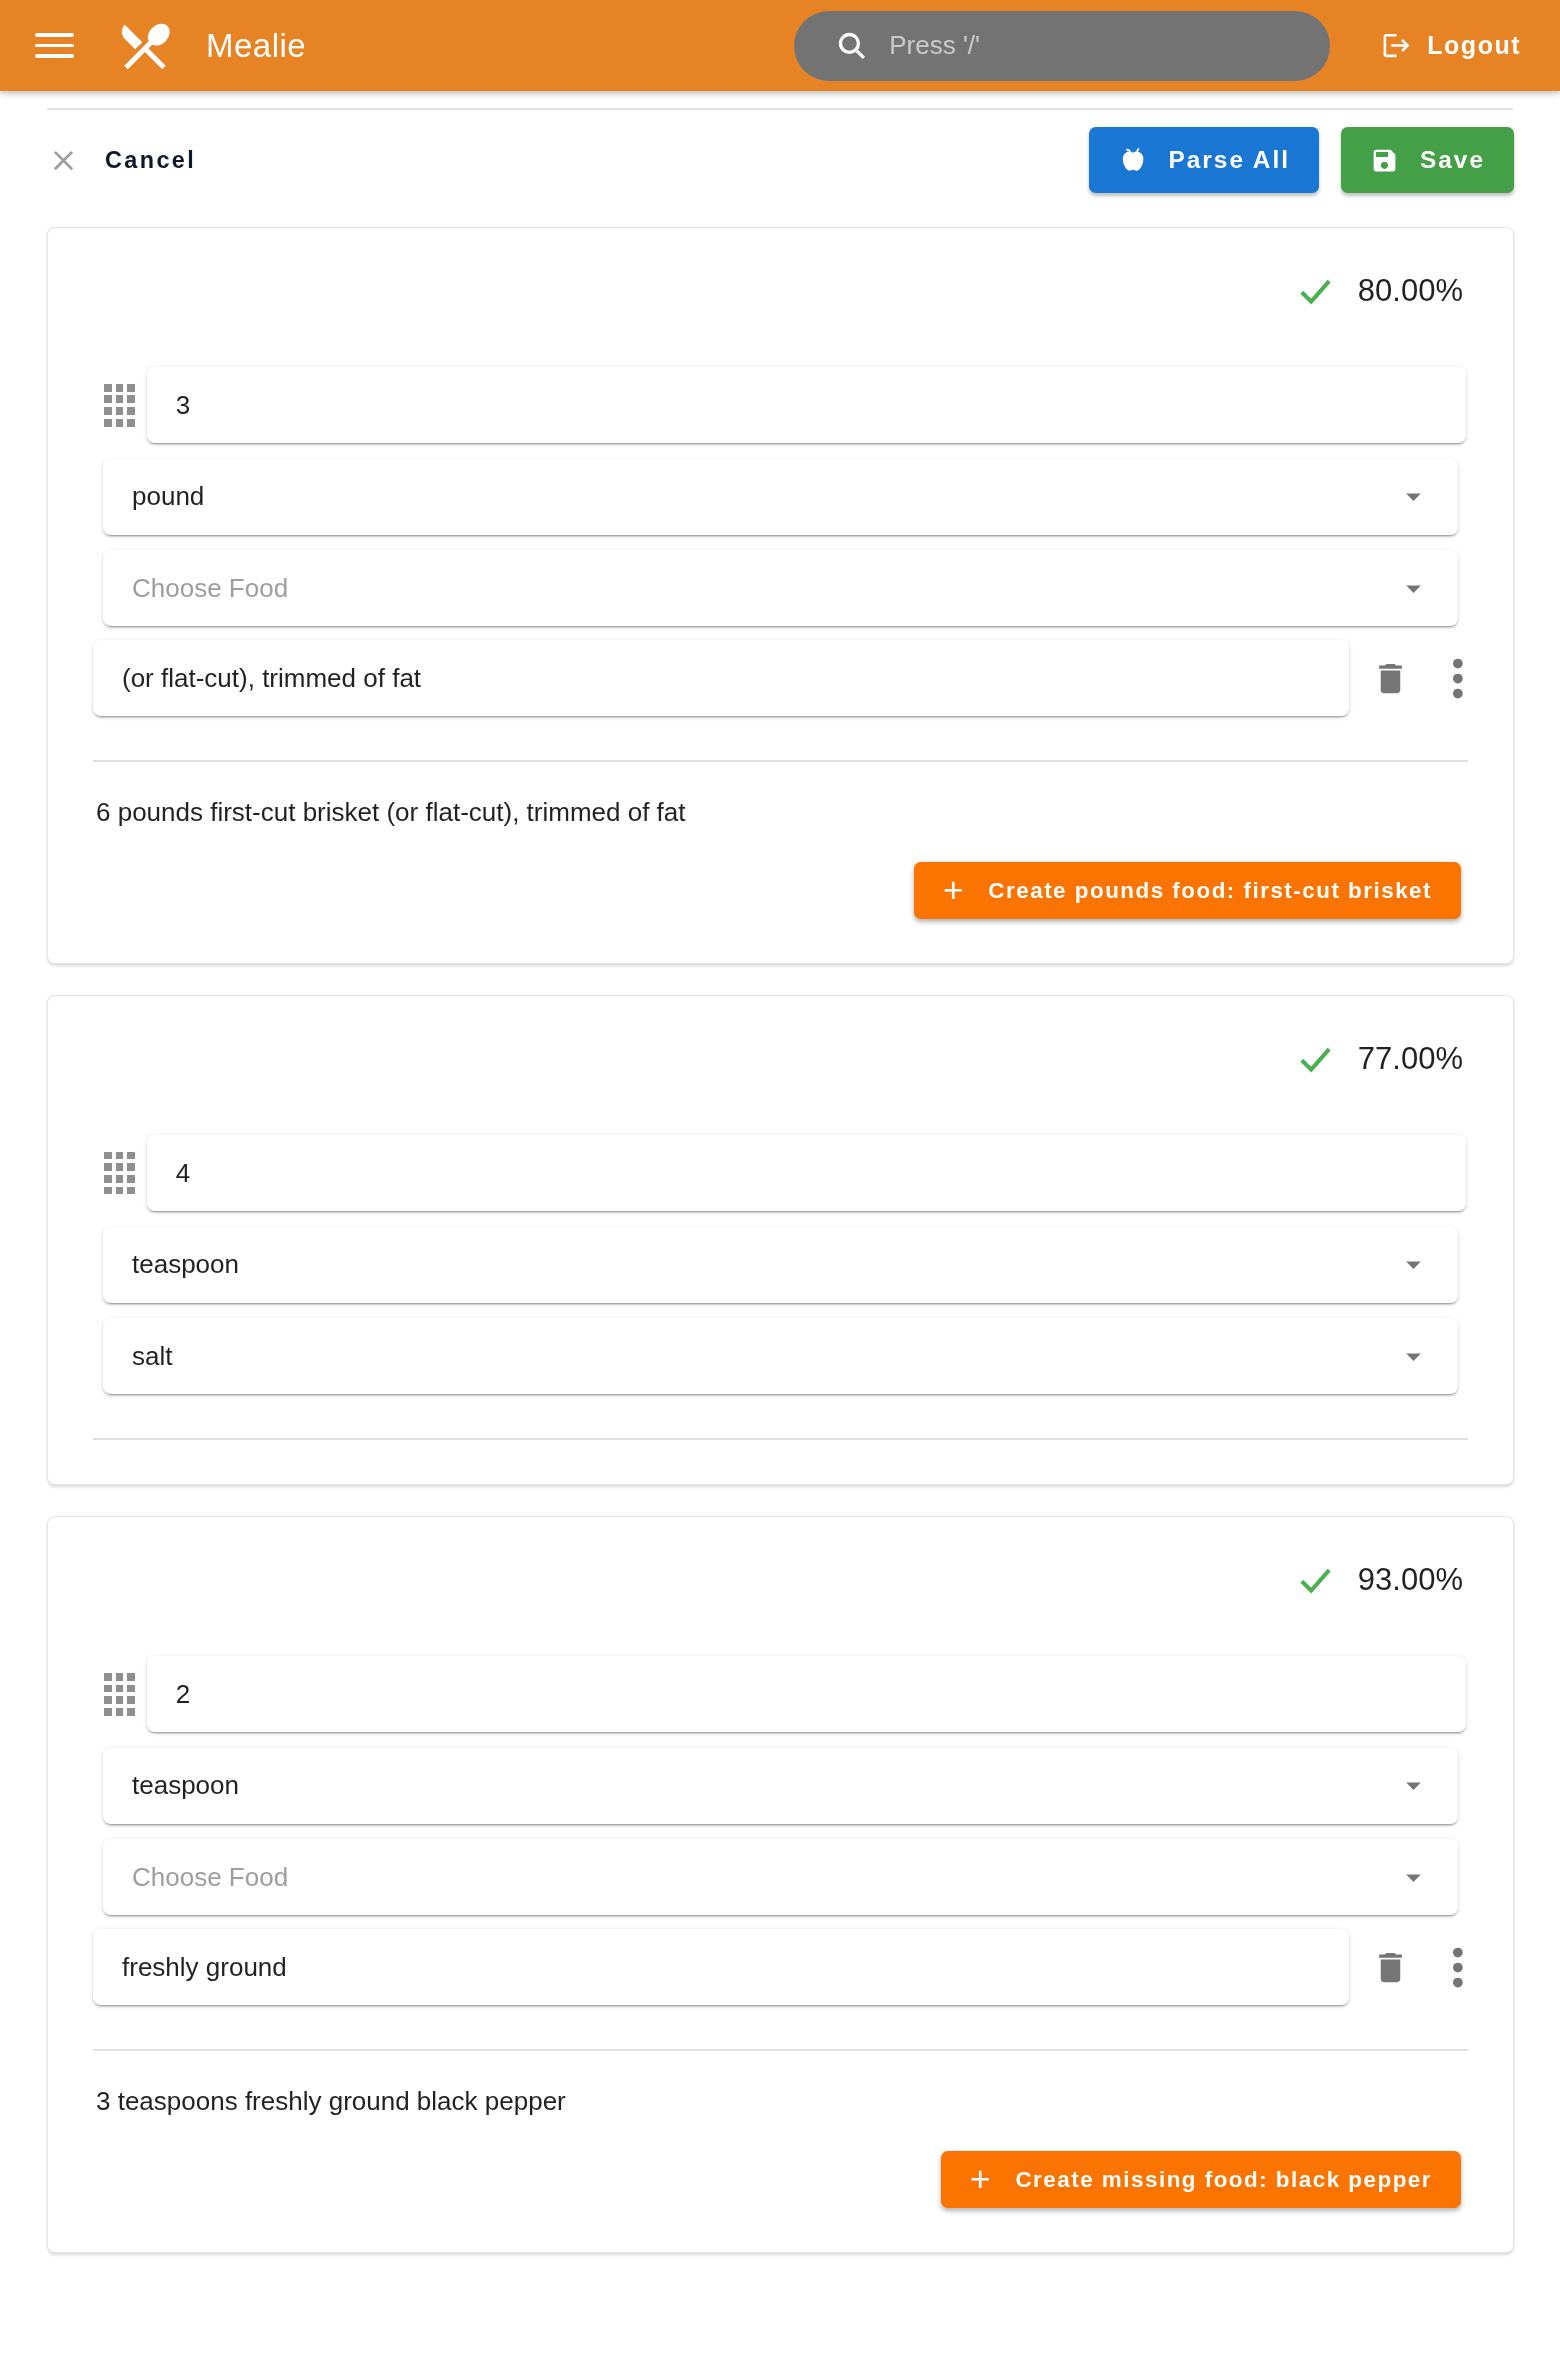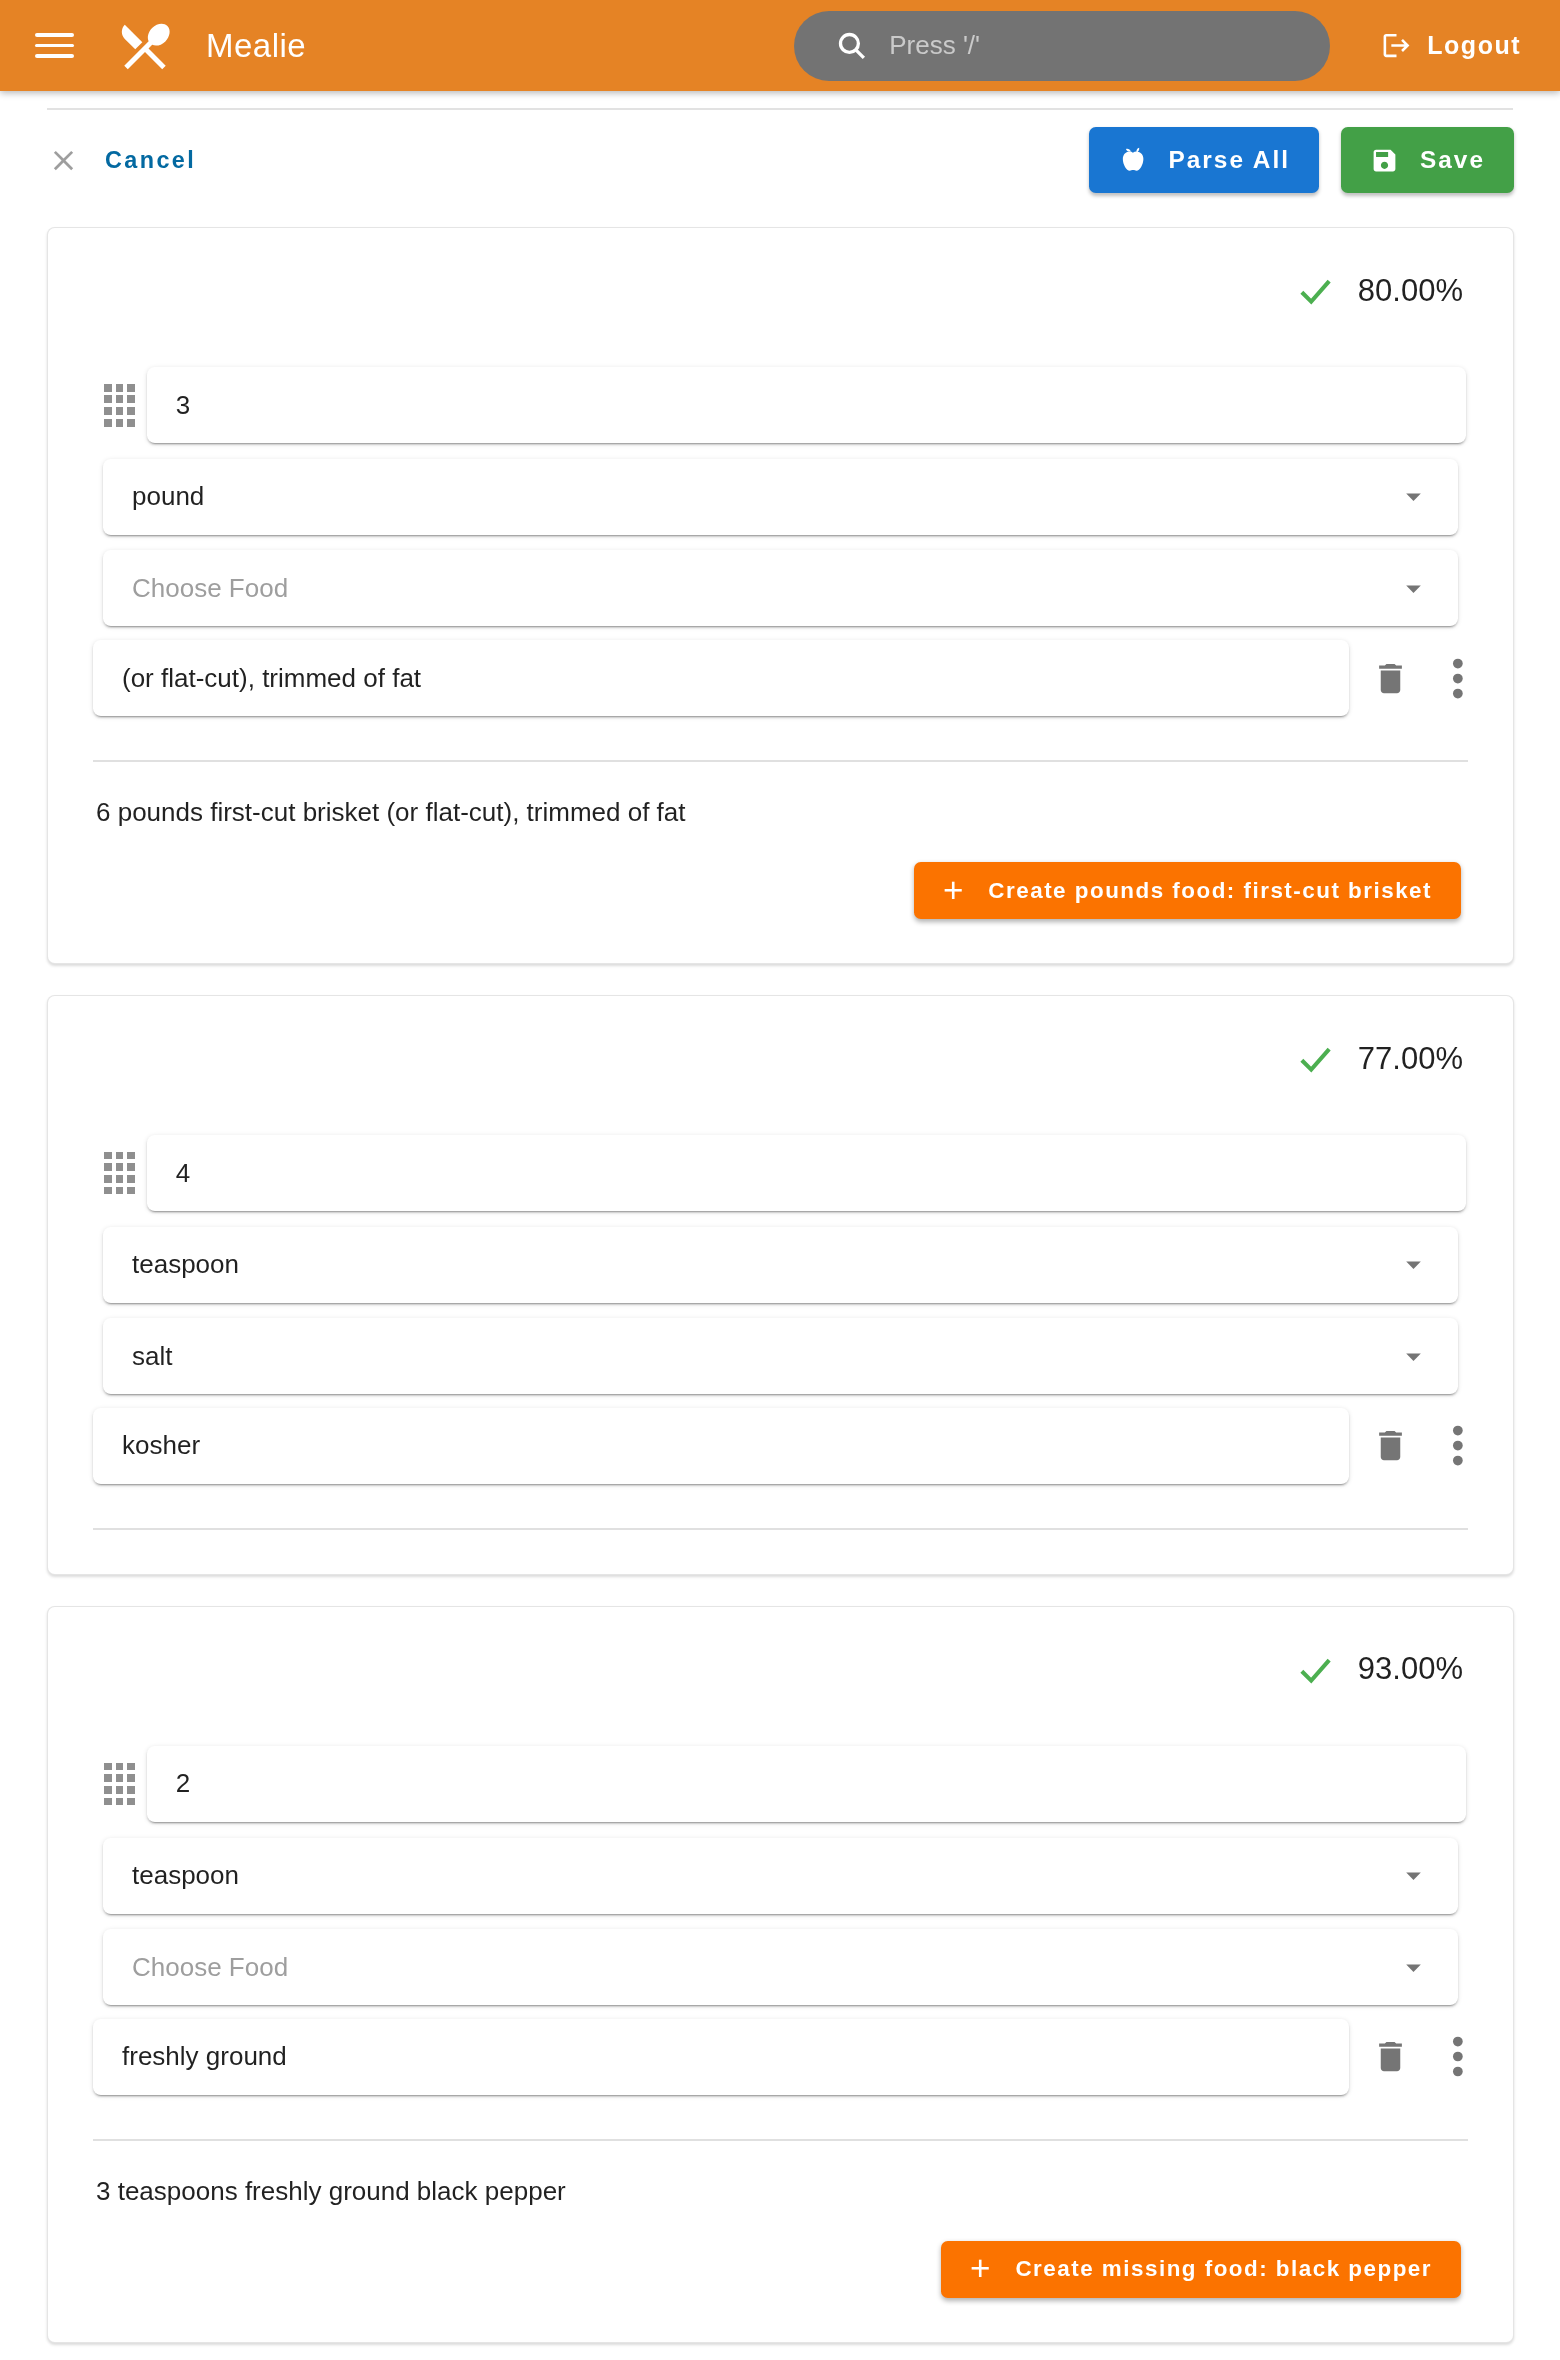--- a/index.html
+++ b/index.html
@@ -32,21 +32,21 @@
   .logout-btn {
     display: flex; align-items: center; gap: 15.6px; background: transparent; border: none;
     color: #fff; font-size: 25px; font-weight: bold; letter-spacing: 1.5px; cursor: pointer;
     font-family: "Liberation Sans", sans-serif;
   }
 
   
   .top-rule { border-top: 2px solid #e2e2e2; margin: 16.6px 47px 0; }
   .actions-row { display: flex; align-items: center; margin: 17.6px 46px 34px 47px; }
   .cancel-btn {
-    display: flex; align-items: center; gap: 25px; color: #0369a1;
+    display: flex; align-items: center; gap: 25px; color: #0f172a;
     font-size: 23.4px; font-weight: bold; letter-spacing: 2.4px; cursor: pointer;
   }
   .btn {
     display: flex; align-items: center; gap: 21.5px; height: 66px; border: none; cursor: pointer;
     border-radius: 6.8px; color: #fff; font-size: 24.4px; font-weight: bold; letter-spacing: 2px;
     padding: 0 29px; box-shadow: 0 2.9px 3.9px rgba(0,0,0,.25); font-family: "Liberation Sans", sans-serif;
   }
   .btn.parse { background: #1976D2; margin-right: 21.5px; }
   .btn.save  { background: #43A047; }
 
@@ -259,35 +259,20 @@
       </span>
     </div>
     <div class="select-wrap">
       <input class="field" value="salt" placeholder="" style="">
       <span class="chev">
         <svg width="35" height="35" viewBox="0 0 24 24" fill="#757575">
             <path d="M7 10l5 5 5-5z"></path>
           </svg>
       </span>
     </div>
-    <div class="note-row">
-      <input class="field" value="kosher" style="">
-      <span class="icon-btn trash">
-        <svg width="39" height="43" viewBox="0 0 24 24" fill="#757575">
-          <path d="M6 19c0 1.1.9 2 2 2h8c1.1 0 2-.9 2-2V7H6v12zM19 4h-3.5l-1-1h-5l-1 1H5v2h14V4z"></path>
-        </svg>
-      </span>
-      <span class="icon-btn kebab">
-        <svg width="13.7" height="45" viewBox="0 0 6 24" fill="#757575">
-          <circle cx="3" cy="4" r="2.6"></circle>
-            <circle cx="3" cy="12" r="2.6"></circle>
-            <circle cx="3" cy="20" r="2.6"></circle>
-        </svg>
-      </span>
-    </div>
     <div class="card-divider"></div>
 
   </section>
 
   <section class="card">
     <div class="conf-row">
       <span>
         <svg width="41" height="41" viewBox="0 0 24 24" fill="none" stroke="#4CAF50" stroke-width="2.4">
           <polyline points="4,13 9.5,18.5 20,6.5"></polyline>
         </svg>

